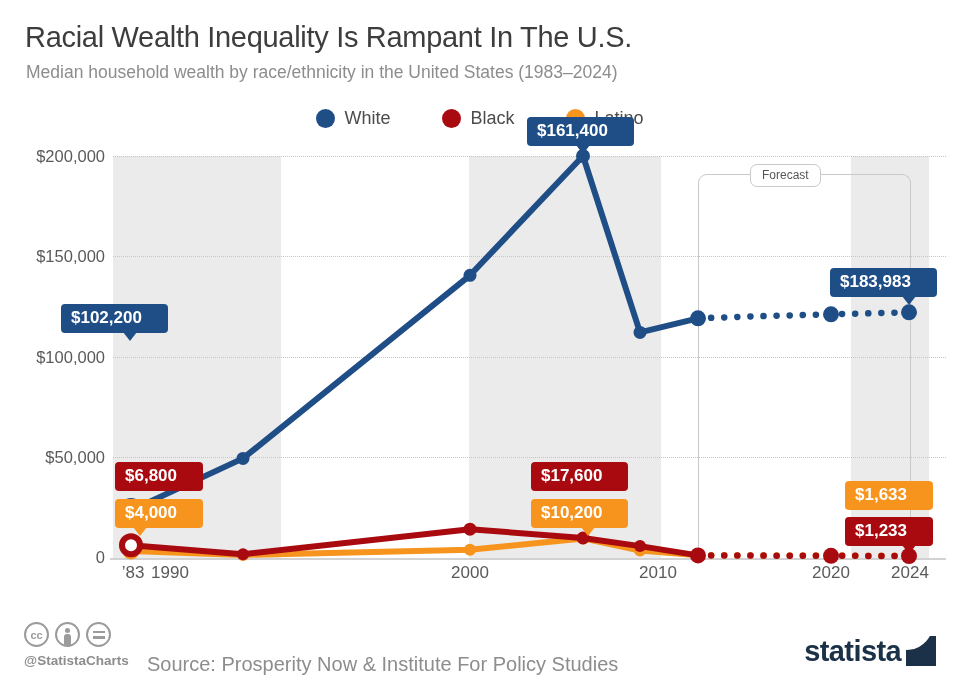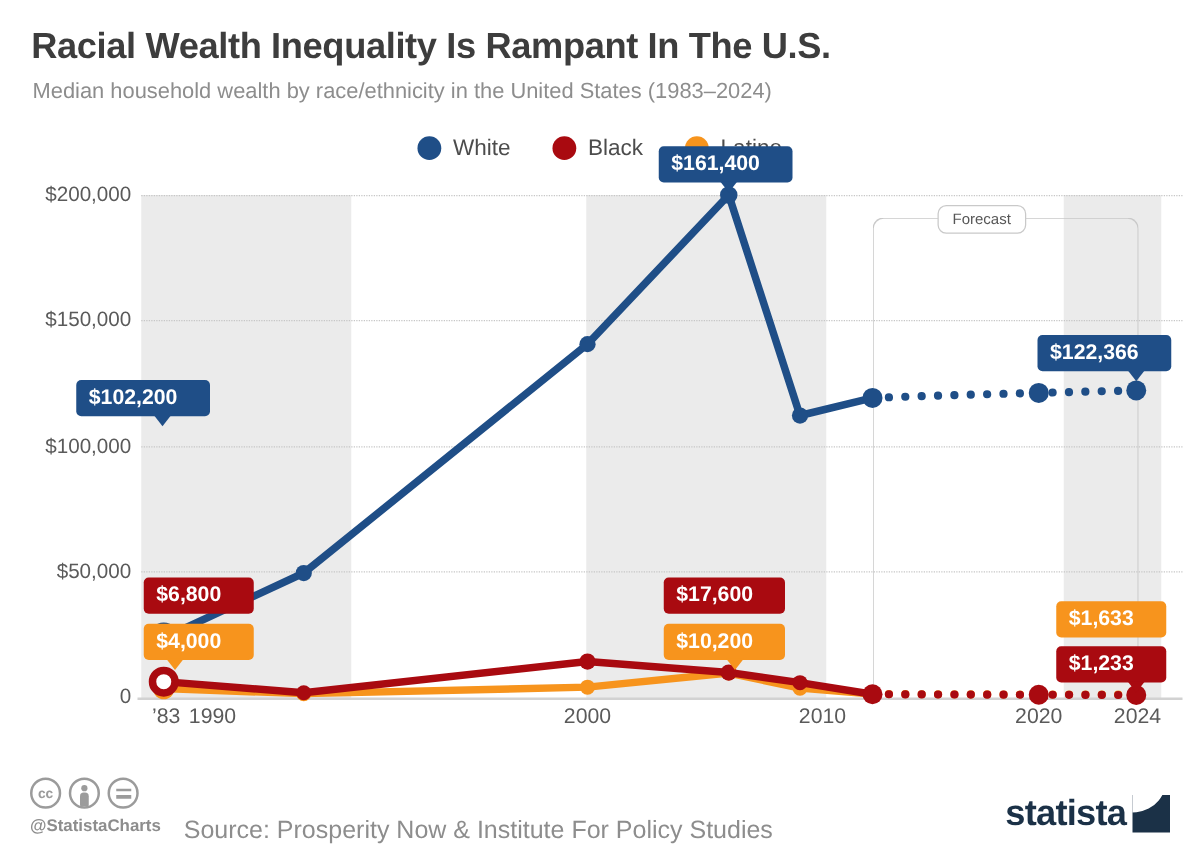--- a/index.html
+++ b/index.html
@@ -9,33 +9,33 @@
     font-family:"Liberation Sans","DejaVu Sans",sans-serif;
     color:#3f3f3f;
     overflow:hidden;
     position:relative;
   }
   .chart-root{position:absolute;left:0;top:0;width:960px;height:684px;}
 
   
   .title{
     position:absolute;left:25px;top:21px;
-    font-size:29px;font-weight:bold;letter-spacing:-0.3px;
+    font-size:29px;font-weight:normal;letter-spacing:-0.3px;
     color:#3d3d3d;white-space:nowrap;
   }
   .subtitle{
     position:absolute;left:26px;top:62px;
     font-size:17.5px;font-weight:normal;
     color:#8d8d8d;white-space:nowrap;
   }
 
   
   .legend{
     position:absolute;left:0;top:108px;width:960px;
-    display:flex;justify-content:center;align-items:center;gap:34px;
+    display:flex;justify-content:center;align-items:center;gap:52px;
   }
   .legend-item{display:flex;align-items:center;gap:9px;}
   .legend-dot{width:19px;height:19px;border-radius:50%;display:block;}
   .legend-label{font-size:18px;color:#4c4c4c;}
 
   
   .plot{
     position:absolute;left:113px;top:156px;
     width:833px;height:403px;
   }
@@ -207,21 +207,21 @@
       <span>$102,200</span>
       <span class="tail" style="border-top:9px solid #1f4e87;left:62px;"></span>
     </div>
 
     <div class="callout" style="background:#1f4e87;left:414px;top:-39px;">
       <span>$161,400</span>
       <span class="tail" style="border-top:9px solid #1f4e87;left:49px;"></span>
     </div>
 
     <div class="callout" style="background:#1f4e87;left:717px;top:112px;">
-      <span>$122,366</span>
+      <span>$183,983</span>
       <span class="tail" style="border-top:9px solid #1f4e87;left:72px;"></span>
     </div>
 
     <div class="callout" style="background:#a90a10;left:2px;top:306px;">
       <span>$6,800</span>
     </div>
 
     <div class="callout" style="background:#f7941d;left:2px;top:343px;">
       <span>$4,000</span>
       <span class="tail" style="border-top:9px solid #f7941d;left:18px;"></span>

